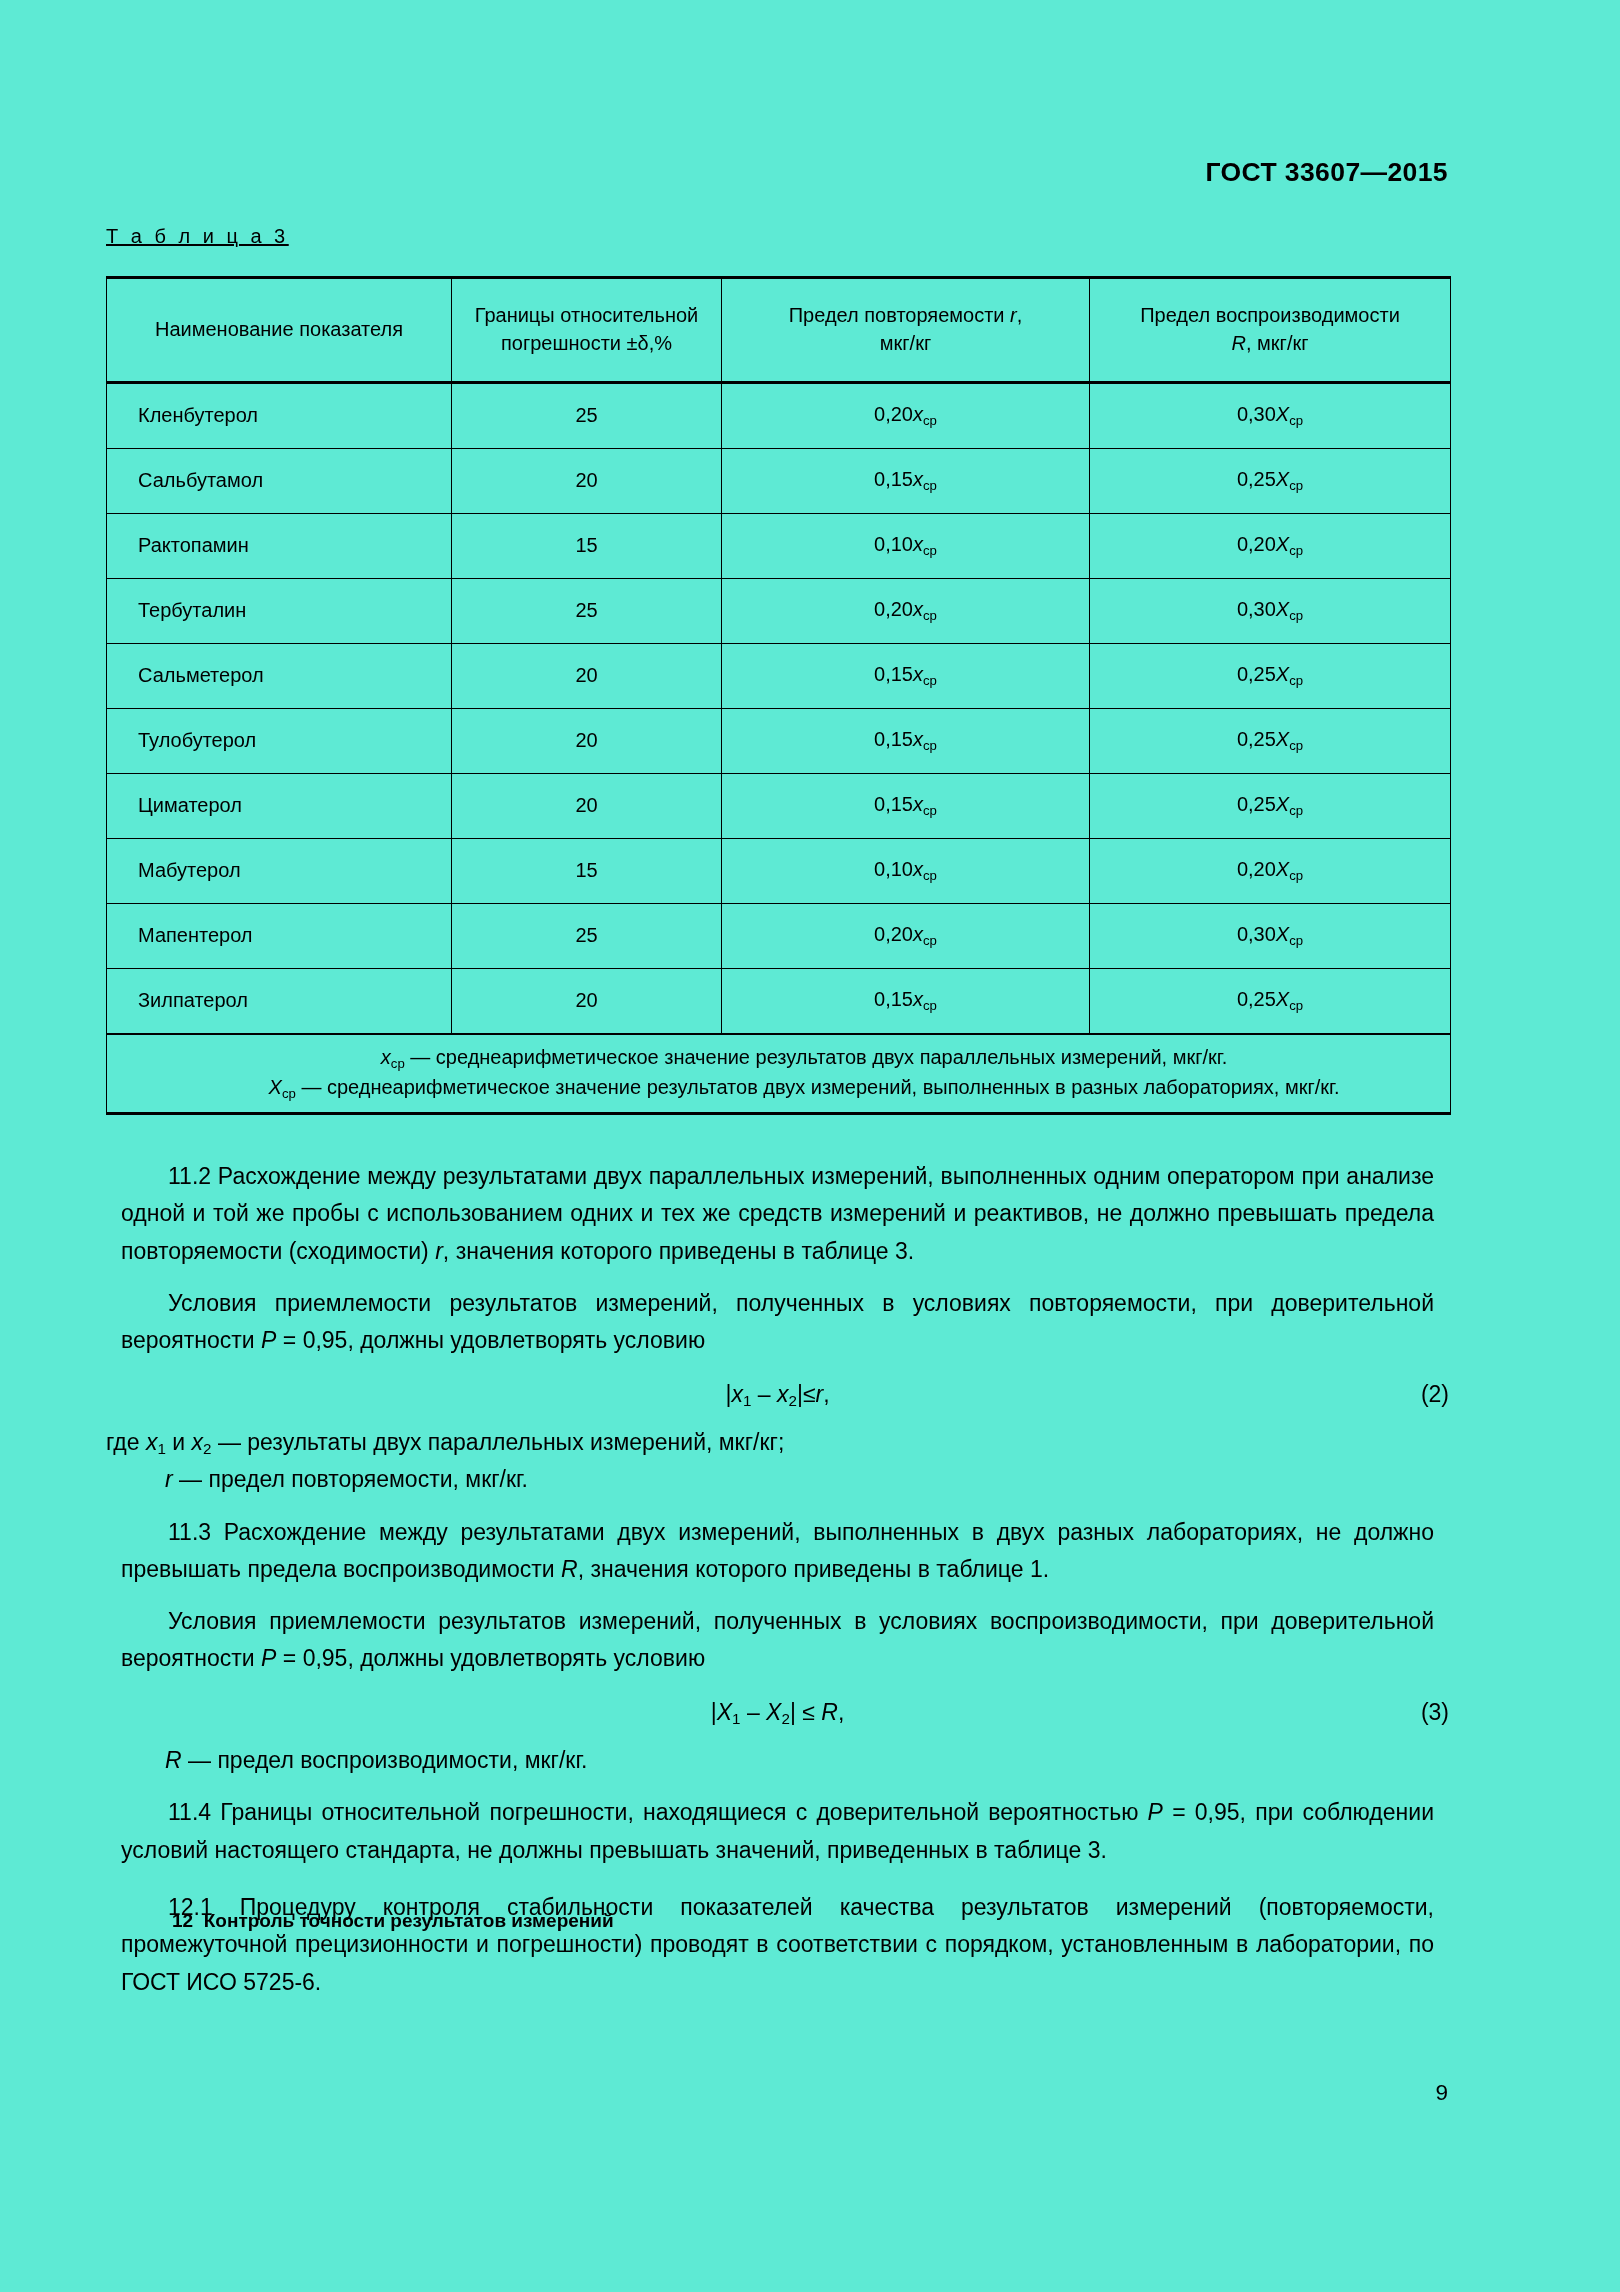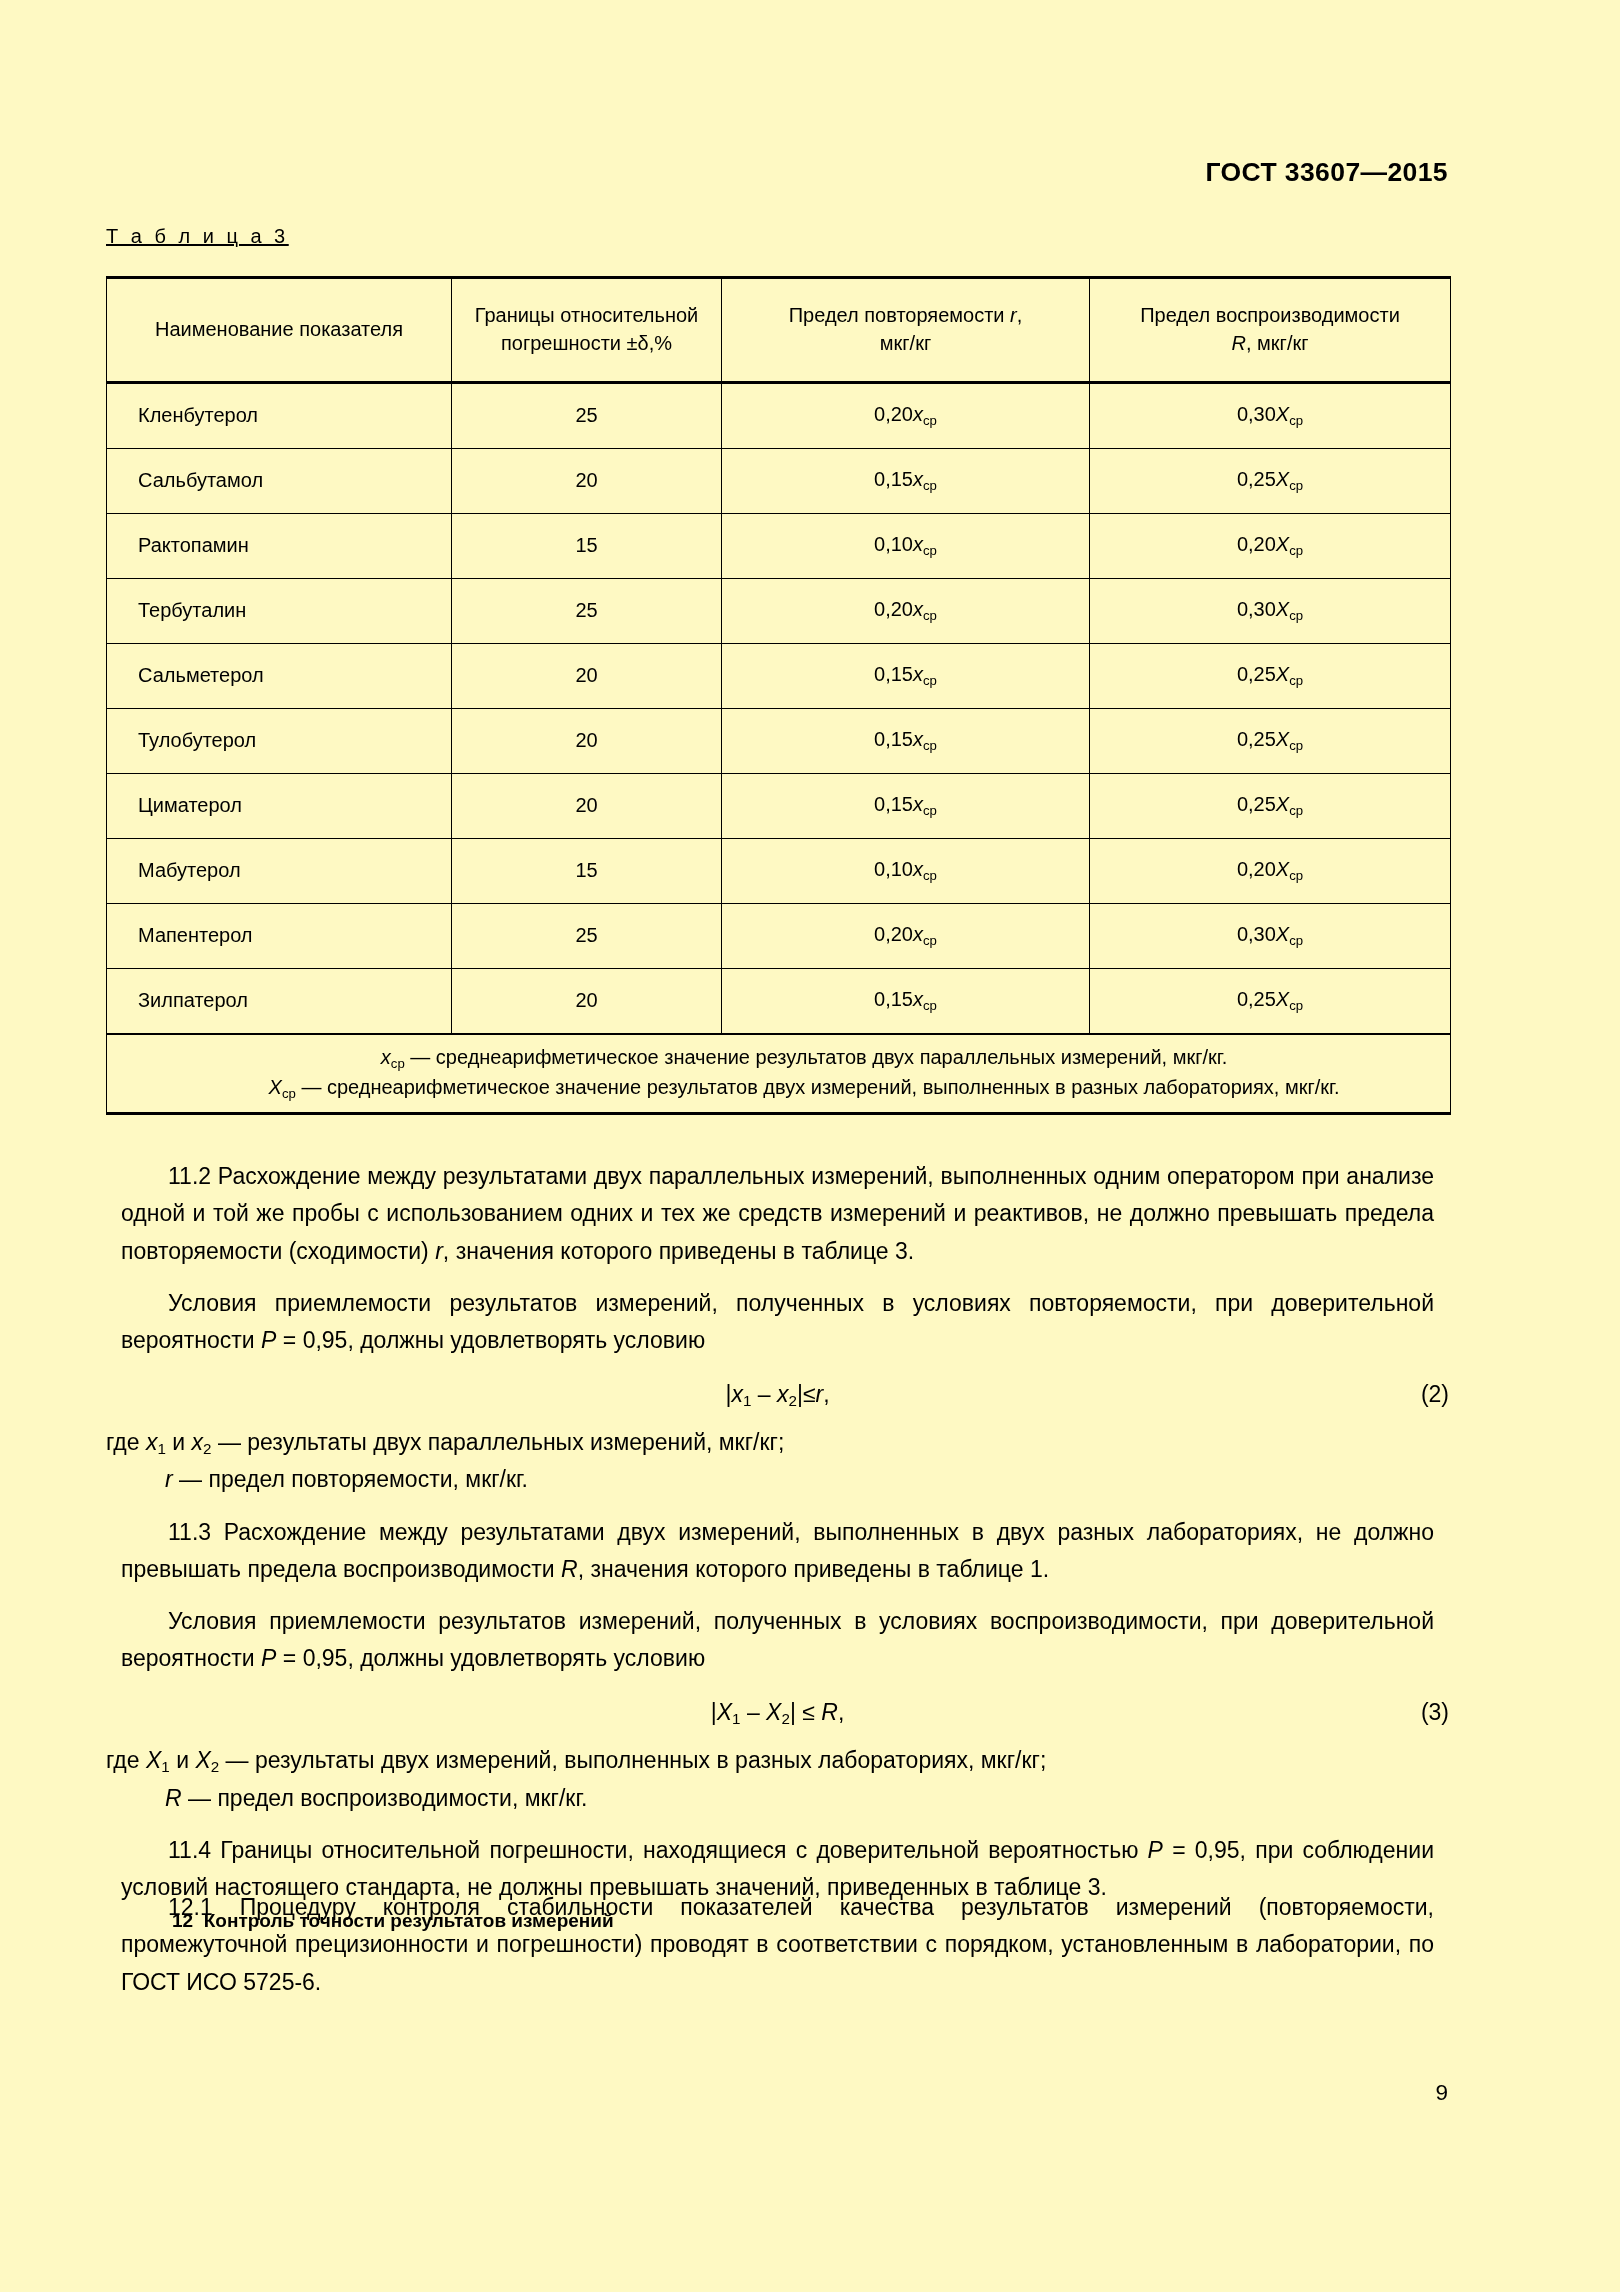--- a/index.html
+++ b/index.html
@@ -8,21 +8,21 @@
     background: #ffffff;
   }
   body {
     font-family: "Liberation Sans", sans-serif;
     color: #000000;
   }
   .page {
     position: relative;
     width: 1620px;
     height: 2293px;
-    background: #fef9c3;
+    background: #5eead4;
     box-sizing: border-box;
     overflow: hidden;
   }
 
   
   .doc-header {
     position: absolute;
     top: 157px;
     right: 172px;
     font-size: 26.5px;
@@ -312,21 +312,20 @@
 
     <p class="para"><span>11.3  Расхождение между результатами двух измерений, выполненных в двух разных лабораториях, не должно превышать предела воспроизводимости </span><i>R</i><span>, значения которого приведены в таблице 1.</span></p>
 
     <p class="para"><span>Условия приемлемости результатов измерений, полученных в условиях воспроизводимости, при доверительной вероятности </span><i>P</i><span> = 0,95, должны удовлетворять условию</span></p>
 
     <div class="formula-row">
       <div class="formula-body">|<i><span>X</span><sub>1</sub></i> <span>–</span> <i><span>X</span><sub>2</sub></i>| <span>≤</span> <i>R</i>,</div>
       <div class="formula-num">(3)</div>
     </div>
 
-    <p class="nojust"><span>где </span><i><span>X</span><sub>1</sub></i><span> и </span><i><span>X</span><sub>2</sub></i><span> — результаты двух измерений, выполненных в разных лабораториях, мкг/кг;</span></p>
 
     <p class="hang"><i>R</i><span> — предел воспроизводимости, мкг/кг.</span></p>
 
     <p class="para"><span>11.4  Границы относительной погрешности, находящиеся с доверительной вероятностью </span><i>P</i><span> = 0,95, при соблюдении условий настоящего стандарта, не должны превышать значений, приведенных в таблице 3.</span></p>
   </div>
 
   <div class="section-heading" style="top: 1910px;">
     <span>12</span>&nbsp;&nbsp;<span>Контроль точности результатов измерений</span>
   </div>
 

